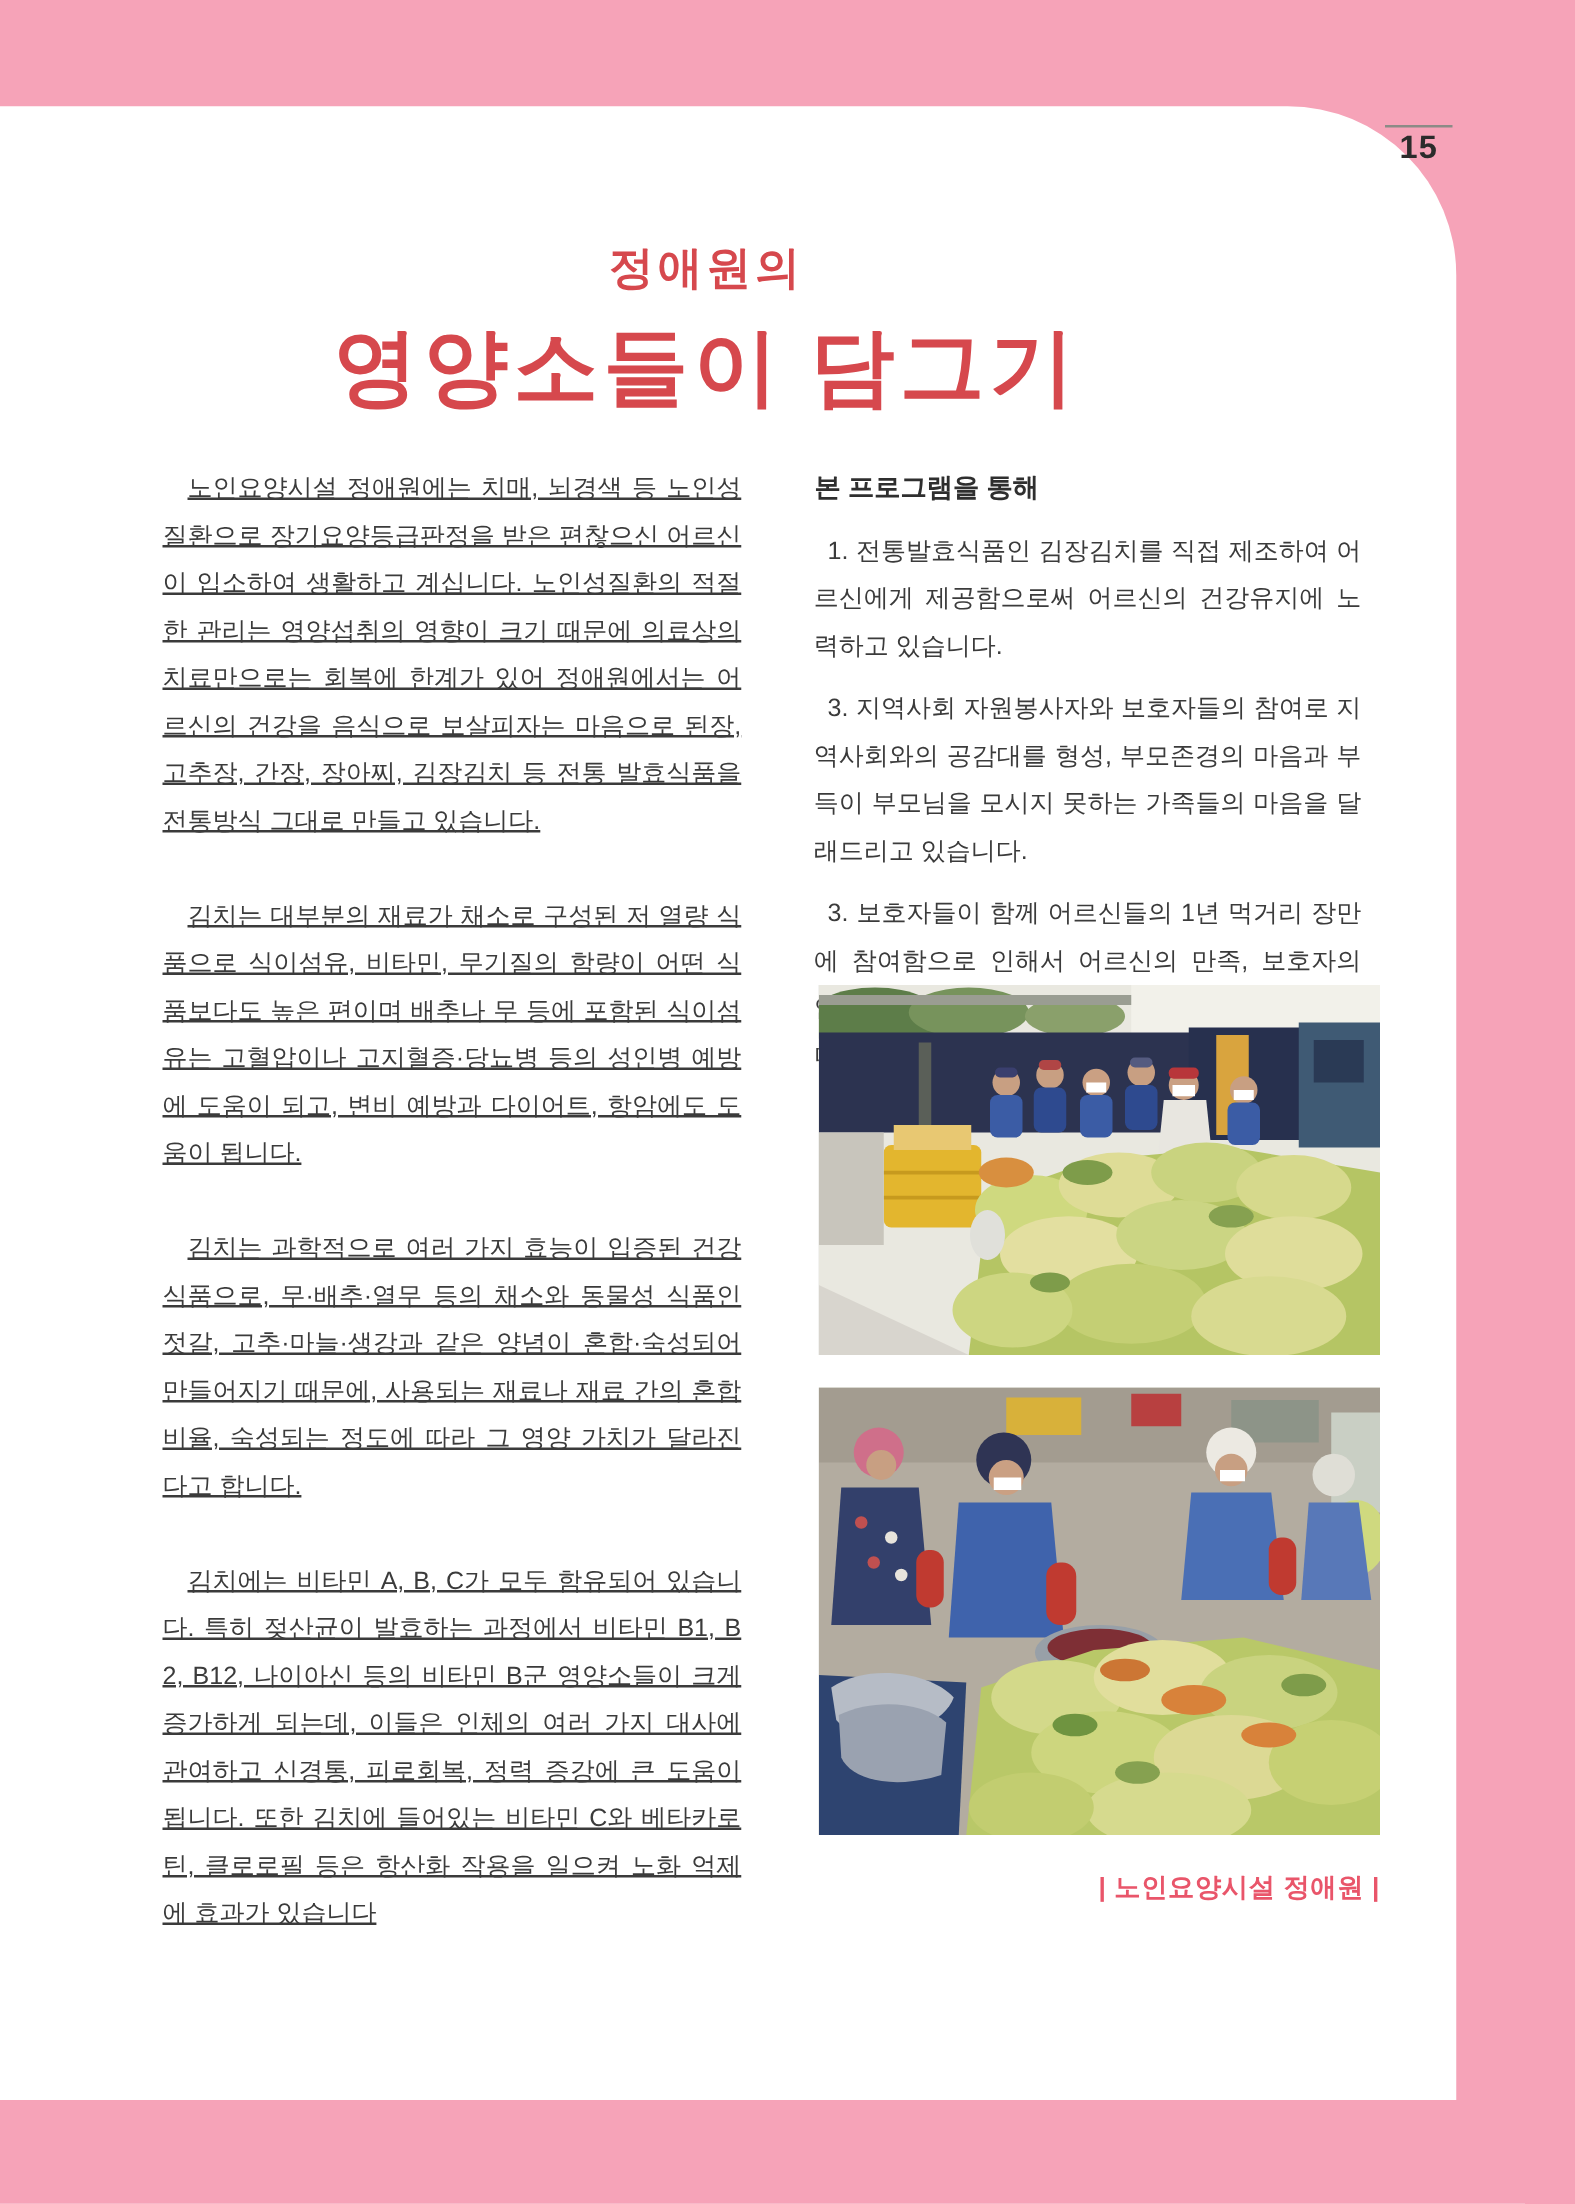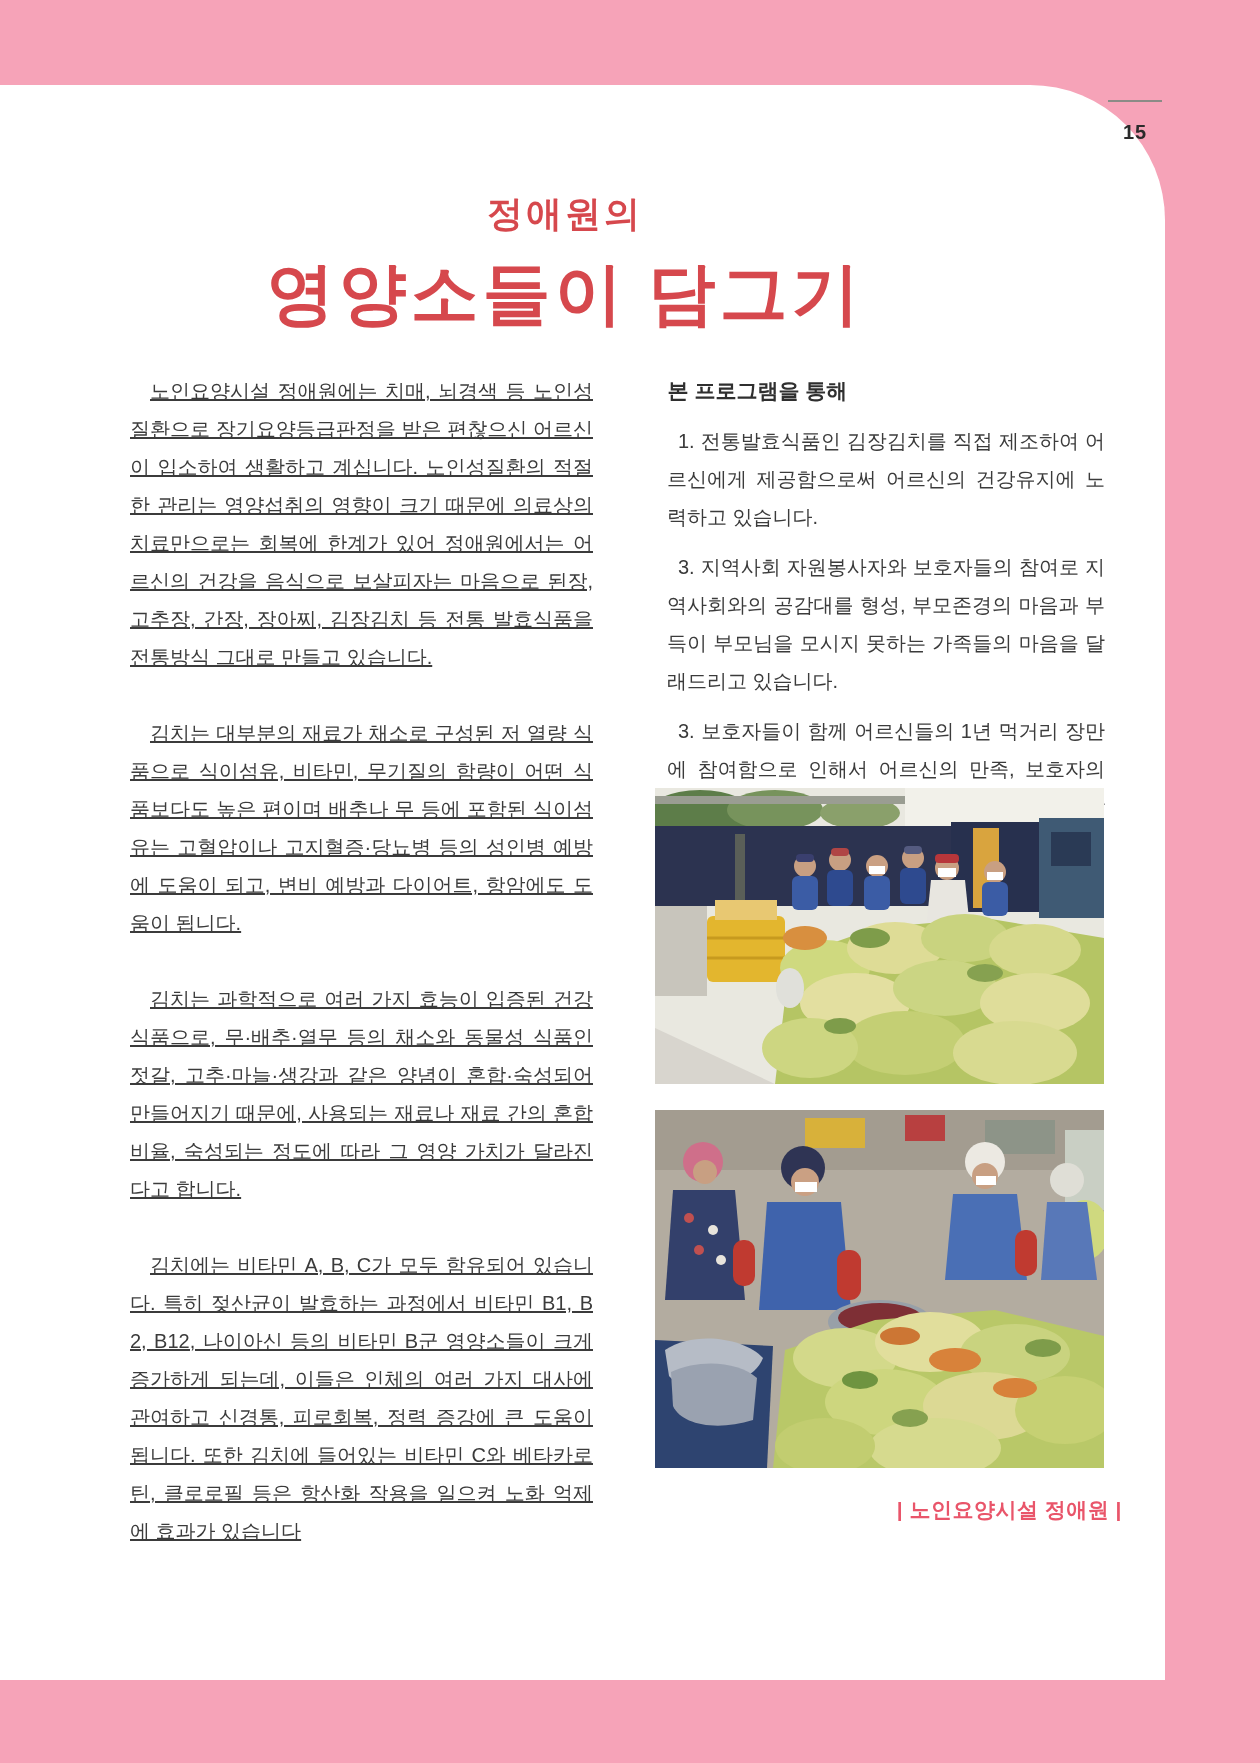--- a/index.html
+++ b/index.html
@@ -9,56 +9,56 @@
     font-family:"Liberation Sans", sans-serif;
     overflow:hidden;
   }
   .sheet{
     position:absolute;left:0;top:85px;width:1165px;height:1595px;
     background:#ffffff;
     border-top-right-radius:135px;
   }
   .page-number{
     position:absolute;left:1108px;top:100px;width:54px;
-    text-align:center;color:#2b2b2b;font-size:20px;font-weight:bold;
-    border-top:2px solid #8b8b86;padding-top:19px;letter-spacing:1px;
+    text-align:center;color:#2b2b2b;font-size:26px;font-weight:bold;
+    border-top:2px solid #8b8b86;padding-top:0;letter-spacing:1px;
   }
   .title-wrap{position:absolute;left:0;top:190px;width:1130px;text-align:center;}
   .title-small{
     font-family:"Liberation Serif", serif;
     color:#d6484d;font-size:36px;font-weight:bold;letter-spacing:3px;
   }
   .title-large{
     font-family:"Liberation Serif", serif;
     color:#d6484d;font-size:68px;font-weight:bold;letter-spacing:4px;
     margin-top:10px;
   }
   .col{
     position:absolute;color:#3b3b3b;font-size:20px;line-height:38px;
     text-align:justify;word-break:break-all;
   }
   .col-left{left:130px;top:372px;width:463px;}
-  .col-right{left:655px;top:372px;width:462px;}
+  .col-right{left:639px;top:372px;width:462px;}
   .para{margin:0 0 38px 0;text-indent:1em;text-decoration:underline;}
   .para:last-child{margin-bottom:0;}
   .sec-heading{
     font-weight:bold;color:#2f2f2f;margin:38px 0 0 0;text-indent:0.6em;
     font-size:21px;
   }
   .sec-heading.first{margin-top:0;}
   .num-item{margin:12px;text-indent:0.55em;}
   .photo{
     position:absolute;left:655px;width:449px;overflow:hidden;
     background:#cfd0c8;
   }
   .photo-1{top:788px;height:296px;}
   .photo-2{top:1110px;height:358px;}
   .photo svg{display:block;width:100%;height:100%;}
   .photo-caption{
-    position:absolute;left:673px;top:1496px;width:449px;
+    position:absolute;left:655px;top:1496px;width:449px;
     text-align:right;color:#e9556a;font-weight:bold;font-size:21px;
     letter-spacing:0.5px;
   }
 </style>
 </head>
 <body>
 
 <div class="sheet"></div>
 
 <div class="page-number">15</div>

